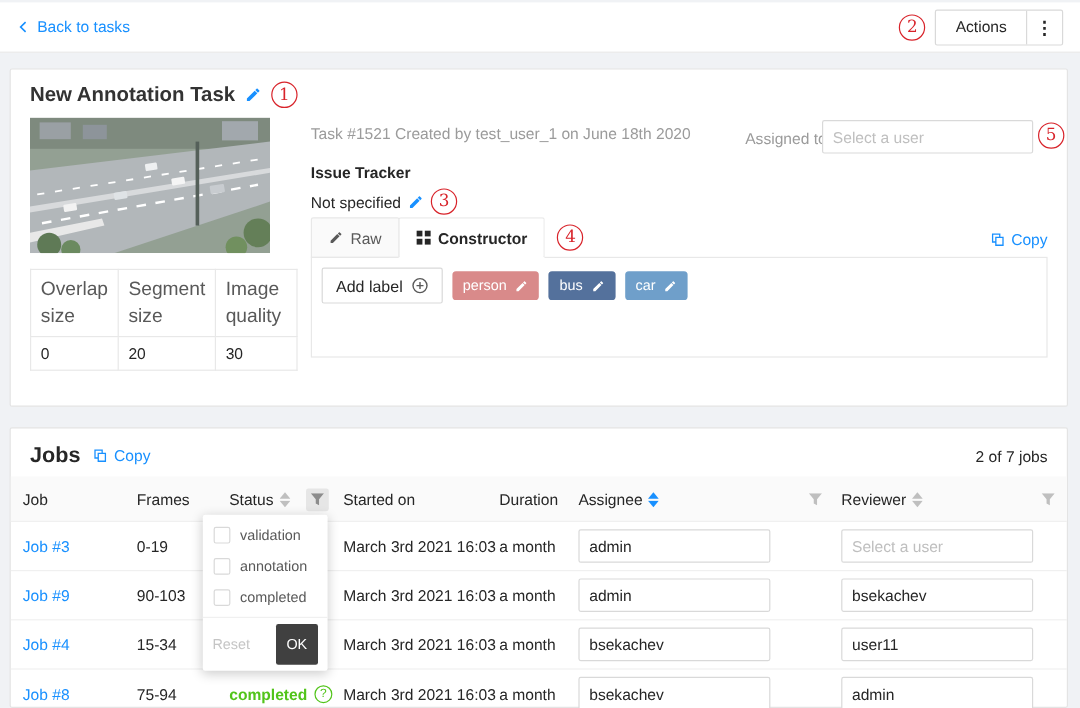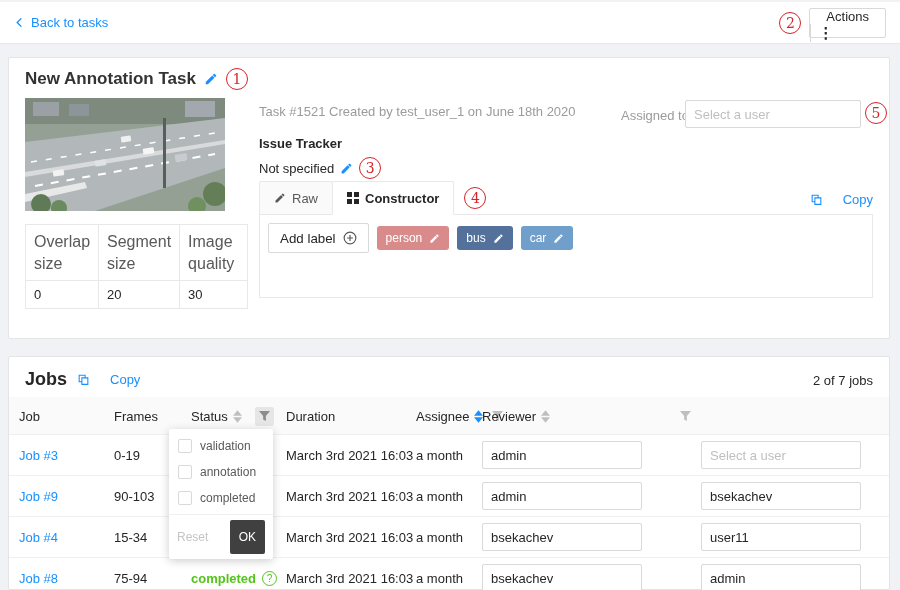--- a/index.html
+++ b/index.html
@@ -14,21 +14,21 @@
   }
   
   .topbar {
     position:absolute; top:2px; left:0; right:0; height:42px;
     background:#fff; border-bottom:1px solid #e8e8e8;
     display:flex; align-items:center; padding:0 14px;
   }
   .back-link { display:flex; align-items:center; gap:6px; color:#1890ff; cursor:pointer; }
   .actions-group {
     margin-left:auto; display:flex; align-items:stretch; height:30px;
-    border:1px solid #d9d9d9; border-radius:2px; background:#fff;flex-direction:column;
+    border:1px solid #d9d9d9; border-radius:2px; background:#fff;
   }
   .actions-btn { display:flex; align-items:center; padding:0 16px; cursor:pointer; }
   .dots-btn { display:flex; align-items:center; justify-content:center; width:30px;
     border-left:1px solid #d9d9d9; cursor:pointer; font-weight:bold; font-size:15px; }
   
   .circ {
     display:inline-flex; align-items:center; justify-content:center;
     width:22px; height:22px; border:1.6px solid #d8232a; border-radius:50%;
     color:#d8232a; font-family:"DejaVu Serif", serif; font-size:14px; flex:0 0 auto;
   }
@@ -63,21 +63,21 @@
   
   .tabbar { position:absolute; top:124px; left:250px; right:16px; height:33px; display:flex; align-items:flex-end; }
   .tab {
     display:flex; align-items:center; gap:6px; height:32px; padding:16px 14px;
     border:1px solid #e8e8e8; background:#fafafa; cursor:pointer; color:#595959;
     border-radius:2px 2px 0 0; position:relative;
   }
   .tab + .tab { margin-left:-1px; }
   .tab.active { background:#fff; color:#262626; font-weight:600; height:33px; z-index:2; border-bottom-color:#fff; }
   .tab-extra { margin-left:10px; margin-bottom:6px; }
-  .copy-link { margin-left:auto; margin-bottom:8px; display:flex; align-items:center; gap:20px; color:#1890ff; cursor:pointer; }
+  .copy-link { margin-left:auto; margin-bottom:8px; display:flex; align-items:center; gap:5px; color:#1890ff; cursor:pointer; }
   .constructor-box {
     position:absolute; top:156px; left:250px; right:16px; height:84px;
     border:1px solid #e8e8e8; padding:8px; display:flex; align-items:flex-start; gap:8px;
   }
   .add-label-btn {
     display:flex; align-items:center; gap:7px; height:30px; padding:0 11px;
     border:1px solid #d9d9d9; border-radius:2px; background:#fff; cursor:pointer; color:#262626;
   }
   .tag {
     display:inline-flex; align-items:center; gap:7px; height:24px; margin-top:3px;
@@ -323,20 +323,23 @@
             <path fill="#bfbfbf" d="M5 6L0 0h10z"></path>
           </svg>
       </span>
       <span class="funnel-wrap active-bg">
         <svg width="11" height="11" viewBox="0 0 12 12">
             <path fill="#8c8c8c" d="M0 0h12L7.5 5.5V11l-3-1.6V5.5z"></path>
           </svg>
       </span>
     </div>
     <div class="hcell">
+        <span>Started on</span>
+      </div>
+    <div class="hcell">
         <span>Duration</span>
       </div>
     <div class="hcell">
       <span>Assignee</span>
       <span class="sorter">
         <svg width="9" height="6" viewBox="0 0 10 6">
             <path fill="#1890ff" d="M5 0l5 6H0z"></path>
           </svg>
         <svg width="9" height="6" viewBox="0 0 10 6">
             <path fill="#1890ff" d="M5 6L0 0h10z"></path>

